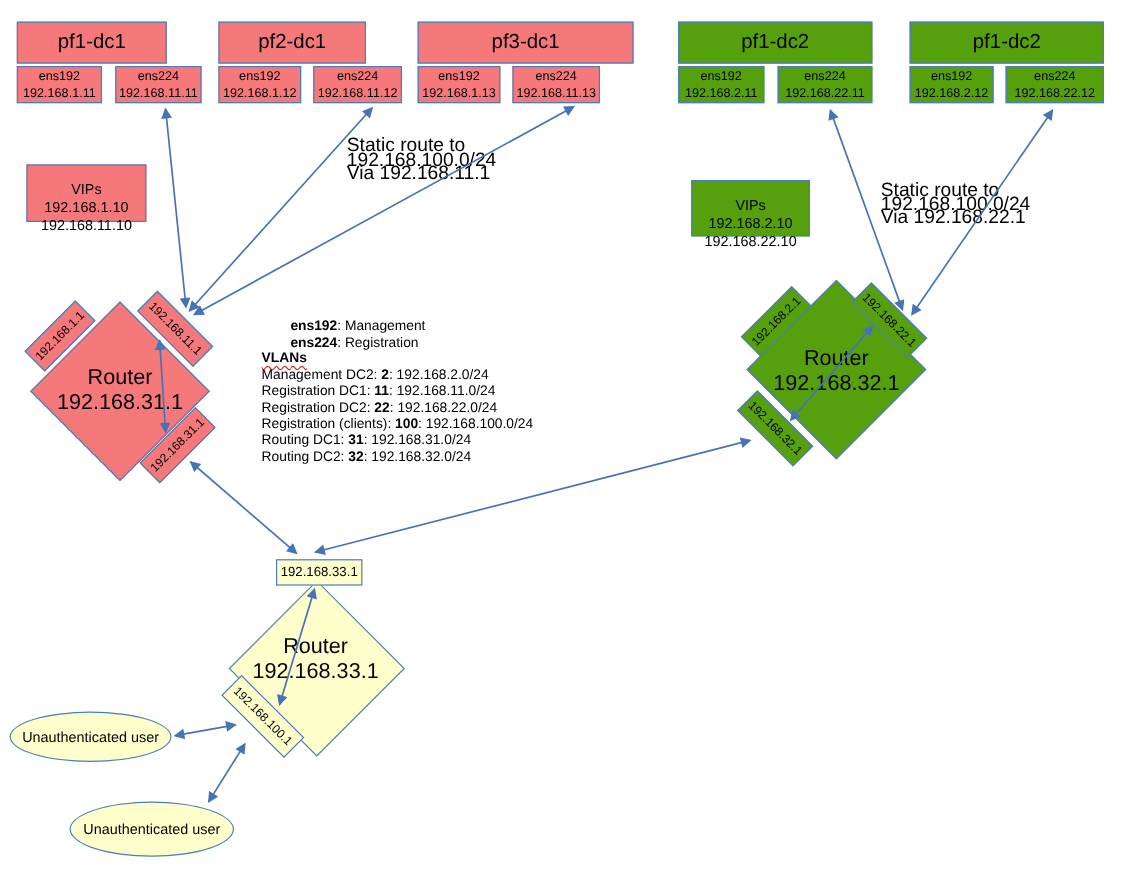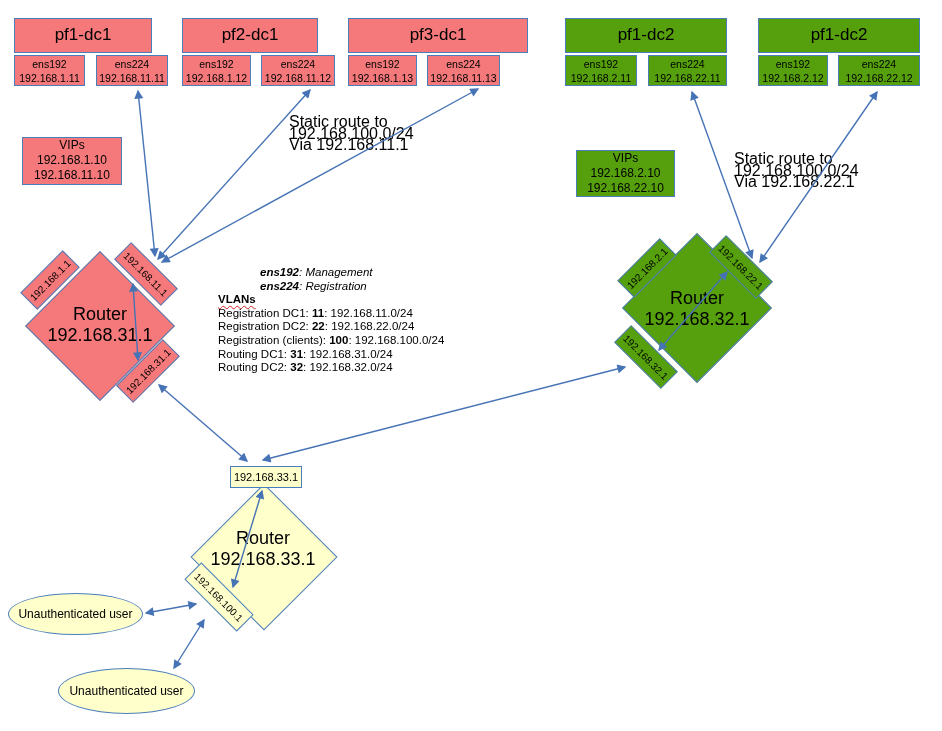--- a/index.html
+++ b/index.html
@@ -6,61 +6,61 @@
   #canvas {
     position:relative; width:942px; height:731px; overflow:hidden;
     background:#fff; font-family:"Liberation Sans", sans-serif; color:#000;
   }
   .box { position:absolute; box-sizing:border-box; border:1.5px solid var(--border); }
   .dc1 { background:var(--dc1); }
   .dc2 { background:var(--dc2); }
   .cli { background:var(--cli); }
   .server-title { text-align:center; font-size:17px; line-height:32px; z-index:2; }
   .nic { text-align:center; font-size:10.5px; line-height:14px; padding-top:1px; z-index:2; }
-  .vips { text-align:center; font-size:12px; line-height:15px; padding-top:0; z-index:2; }
+  .vips { text-align:center; font-size:12px; line-height:15px; padding-top:13px; z-index:2; }
   .diamond { transform:rotate(45deg); z-index:1; }
   .rot { display:flex; align-items:center; justify-content:center;
          font-size:10px; white-space:nowrap; z-index:3; }
   .r-neg { transform:rotate(-45deg); }
   .r-pos { transform:rotate(45deg); }
   .router-label { position:absolute; transform:translate(-50%,-50%); text-align:center;
                   font-size:18px; line-height:21px; white-space:nowrap; z-index:4; }
   .iface-flat { display:flex; align-items:center; justify-content:center;
                 font-size:11px; z-index:4; }
   .ellipse { position:absolute; box-sizing:border-box; border:1.5px solid var(--border);
              border-radius:50%; background:var(--cli); display:flex; align-items:center;
              justify-content:center; font-size:12px; z-index:2; }
   .note-sm { position:absolute; font-size:16px; line-height:11.5px; z-index:2; }
   .legend { position:absolute; left:218px; top:266px; font-size:11.5px; line-height:13.6px; z-index:2; }
-  .legend .nicline { margin-left:42px;font-style:italic; }
+  .legend .nicline { margin-left:24px; }
   .wavy { text-decoration:underline; text-decoration-style:wavy;
           text-decoration-color:#cc2222; text-decoration-thickness:1px; text-underline-offset:2px; }
   .notes { position:absolute; left:198px; top:661px; font-size:12px; line-height:14.5px; z-index:2; }
   b { font-weight:bold; }
   svg.wires { position:absolute; left:0; top:0; z-index:10; pointer-events:none; }
 </style>
 </head>
 <body>
 
 <div id="canvas">
 
   <div>
-    <div class="box dc1 server-title" style="left:14px;top:18px;width:138px;height:35px">pf1-dc1</div>
+    <div class="box dc1 server-title" style="left:14px;top:18px;width:125px;height:35px">pf1-dc1</div>
     <div class="box dc1 nic" style="left:14px;top:55px;width:71px;height:31px">
       <div>ens192</div>
       <div>192.168.1.11</div>
     </div>
     <div class="box dc1 nic" style="left:96px;top:55px;width:72px;height:31px">
       <div>ens224</div>
       <div>192.168.11.11</div>
     </div>
   </div>
 
   <div>
-    <div class="box dc1 server-title" style="left:182px;top:18px;width:136px;height:35px">pf2-dc1</div>
+    <div class="box dc1 server-title" style="left:182px;top:18px;width:123px;height:35px">pf2-dc1</div>
     <div class="box dc1 nic" style="left:182px;top:55px;width:69px;height:31px">
       <div>ens192</div>
       <div>192.168.1.12</div>
     </div>
     <div class="box dc1 nic" style="left:261px;top:55px;width:74px;height:31px">
       <div>ens224</div>
       <div>192.168.11.12</div>
     </div>
   </div>
 
@@ -151,20 +151,21 @@
     <div class="router-label" style="left:263px;top:549px">
       <div>Router</div>
       <div>192.168.33.1</div>
     </div>
   </div>
 
   <div class="legend">
     <div class="nicline"><b>ens192</b><span>: Management</span></div>
     <div class="nicline"><b>ens224</b><span>: Registration</span></div>
     <div><b class="wavy">VLANs</b></div>
+    <div><span>Management DC2: </span><b>2</b><span>: 192.168.2.0/24</span></div>
     <div><span>Registration DC1: </span><b>11</b><span>: 192.168.11.0/24</span></div>
     <div><span>Registration DC2: </span><b>22</b><span>: 192.168.22.0/24</span></div>
     <div><span>Registration (clients): </span><b>100</b><span>: 192.168.100.0/24</span></div>
     <div><span>Routing DC1: </span><b>31</b><span>: 192.168.31.0/24</span></div>
     <div><span>Routing DC2: </span><b>32</b><span>: 192.168.32.0/24</span></div>
   </div>
 
   <div class="ellipse" style="left:8px;top:593px;width:135px;height:42px">Unauthenticated user</div>
   <div class="ellipse" style="left:58px;top:668px;width:137px;height:46px">Unauthenticated user</div>
 

